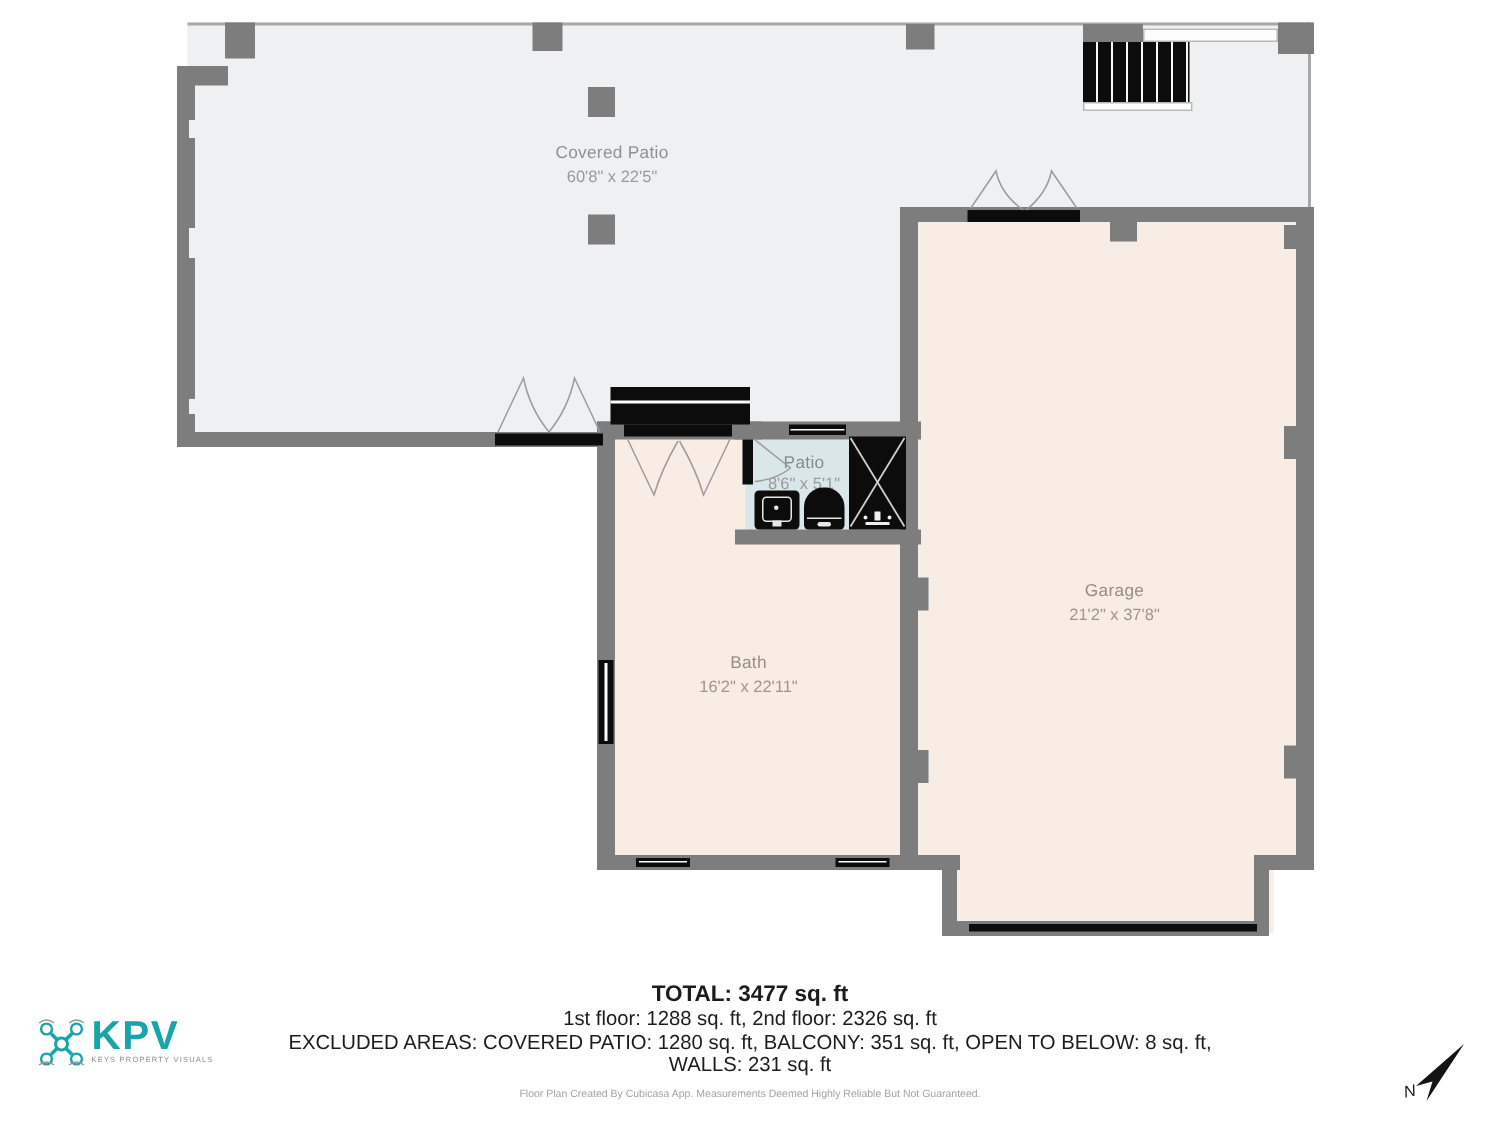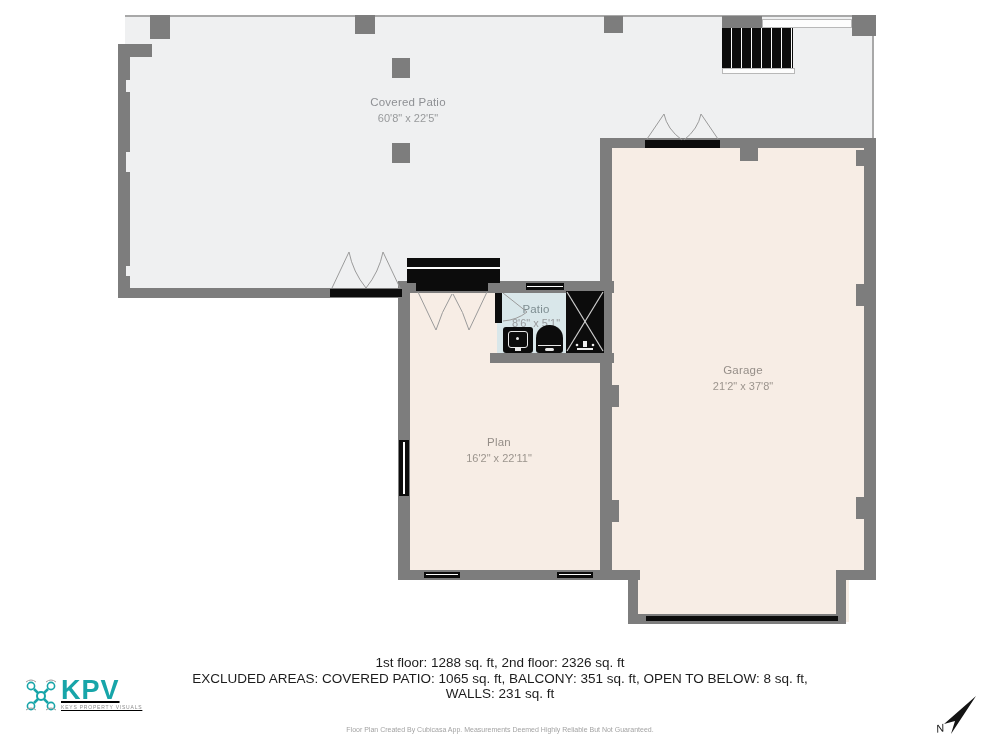--- a/index.html
+++ b/index.html
@@ -20,21 +20,21 @@
   #overlay{position:absolute;left:0;top:0;z-index:6;pointer-events:none;}
   .whline{position:absolute;background:#fdfdfd;z-index:3;}
   .stairs{position:absolute;left:722px;top:28px;width:71px;height:40px;z-index:3;
           background:repeating-linear-gradient(90deg,#0c0c0c 0 9px,#fbfbfb 9px 10px);}
   #footer{position:absolute;left:0;top:655px;width:1000px;text-align:center;color:#1c1c1c;z-index:8;}
   #footer .t{font-size:15px;font-weight:bold;line-height:16px;}
   #footer .l{font-size:13.5px;line-height:15.5px;}
   #disclaimer{position:absolute;left:0;top:726px;width:1000px;text-align:center;
               font-size:7px;color:#a3a3a3;z-index:8;}
   #logo{position:absolute;left:24px;top:677px;display:flex;align-items:flex-start;z-index:8;}
-  #logo .txt{margin-left:3px;text-decoration:underline;}
+  #logo .txt{margin-left:3px;}
   #logo .kpv{font-size:27px;font-weight:bold;color:#17a5a9;letter-spacing:1px;line-height:26px;}
   #logo .tag{font-size:5px;color:#8a8a8a;letter-spacing:.8px;margin-top:1px;}
   #northlabel{position:absolute;left:936px;top:722px;font-size:11px;font-style:italic;
               color:#141414;transform:rotate(-12deg);z-index:8;}
 </style>
 </head>
 <body>
 
 <div id="canvas">
 
@@ -99,26 +99,26 @@
   <div class="blk" style="left:424px;top:572px;width:36px;height:6px;z-index:3;"></div>
   <div class="whline" style="left:426px;top:574px;width:32px;height:1px;"></div>
   <div class="blk" style="left:557px;top:572px;width:36px;height:6px;z-index:3;"></div>
   <div class="whline" style="left:559px;top:574px;width:32px;height:1px;"></div>
   <div class="blk" style="left:646px;top:616px;width:192px;height:5px;z-index:3;"></div>
 
   <div class="roomlabel" style="left:308px;top:96px;width:200px;">
     <div class="nm">Covered Patio</div>
     <div class="dm">60'8" x 22'5"</div>
   </div>
-  <div class="roomlabel warm" style="left:663px;top:364px;width:160px;">
+  <div class="roomlabel warm" style="left:663px;top:388px;width:160px;">
     <div class="nm">Garage</div>
     <div class="dm">21'2" x 37'8"</div>
   </div>
   <div class="roomlabel warm" style="left:419px;top:436px;width:160px;">
-    <div class="nm">Plan</div>
+    <div class="nm">Bath</div>
     <div class="dm">16'2" x 22'11"</div>
   </div>
   <div class="roomlabel" style="left:486px;top:303px;width:100px;color:#7e8e92;">
     <div class="nm">Patio</div>
     <div class="dm" style="margin-top:2px;">8'6" x 5'1"</div>
   </div>
 
   <div class="fixture" style="left:566px;top:291px;width:38px;height:62px;background:#0c0c0c;"></div>
   <div class="fixture" style="left:503px;top:327px;width:30px;height:26px;background:#0c0c0c;border-radius:3px;">
     <div style="position:absolute;left:5px;top:4px;width:18px;height:15px;border:1px solid #e8e8e8;border-radius:3px;"></div>
@@ -152,22 +152,23 @@
     <g fill="#efefef">
       <rect x="583" y="341" width="4" height="6"></rect>
       <rect x="577" y="348" width="16" height="2"></rect>
       <circle cx="577" cy="345" r="1.3"></circle>
       <circle cx="593" cy="345" r="1.3"></circle>
     </g>
     <path d="M 976 696 L 944 724 L 955 721 L 951 734 Z" fill="#141414"></path>
   </svg>
 
   <div id="footer">
+    <div class="t">TOTAL: 3477 sq. ft</div>
     <div class="l">1st floor: 1288 sq. ft, 2nd floor: 2326 sq. ft</div>
-    <div class="l">EXCLUDED AREAS: COVERED PATIO: 1065 sq. ft, BALCONY: 351 sq. ft, OPEN TO BELOW: 8 sq. ft,</div>
+    <div class="l">EXCLUDED AREAS: COVERED PATIO: 1280 sq. ft, BALCONY: 351 sq. ft, OPEN TO BELOW: 8 sq. ft,</div>
     <div class="l">WALLS: 231 sq. ft</div>
   </div>
   <div id="disclaimer">Floor Plan Created By Cubicasa App. Measurements Deemed Highly Reliable But Not Guaranteed.</div>
 
   <div id="logo">
     <svg width="34" height="34" viewBox="0 0 34 34">
       <g stroke="#17a5a9" fill="none">
         <line x1="10" y1="12" x2="24" y2="26" stroke-width="2.5"></line>
         <line x1="24" y1="12" x2="10" y2="26" stroke-width="2.5"></line>
         <circle cx="7" cy="9" r="3.6" stroke-width="1.6"></circle>

